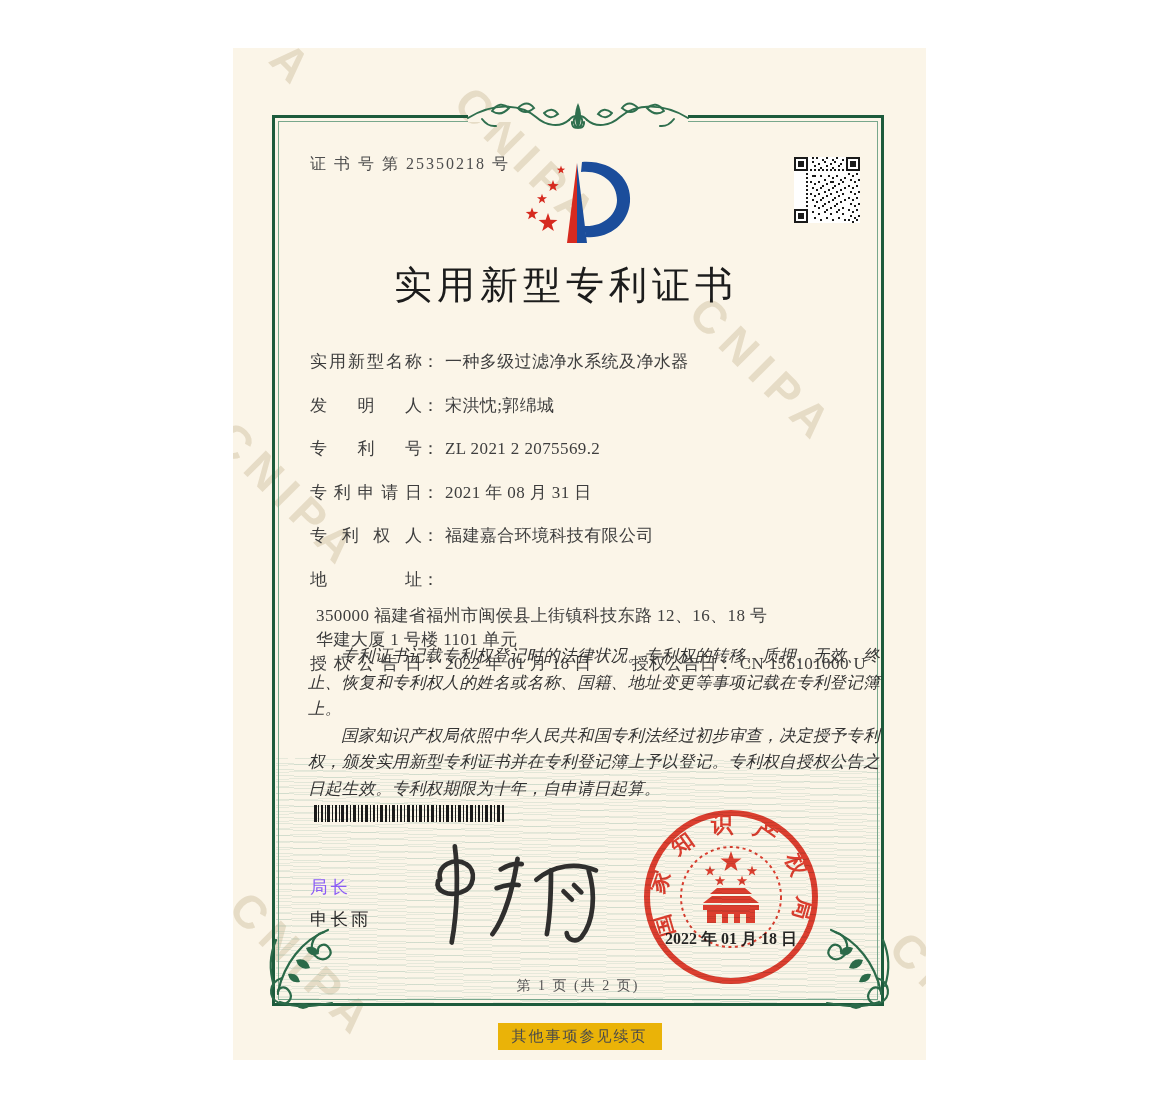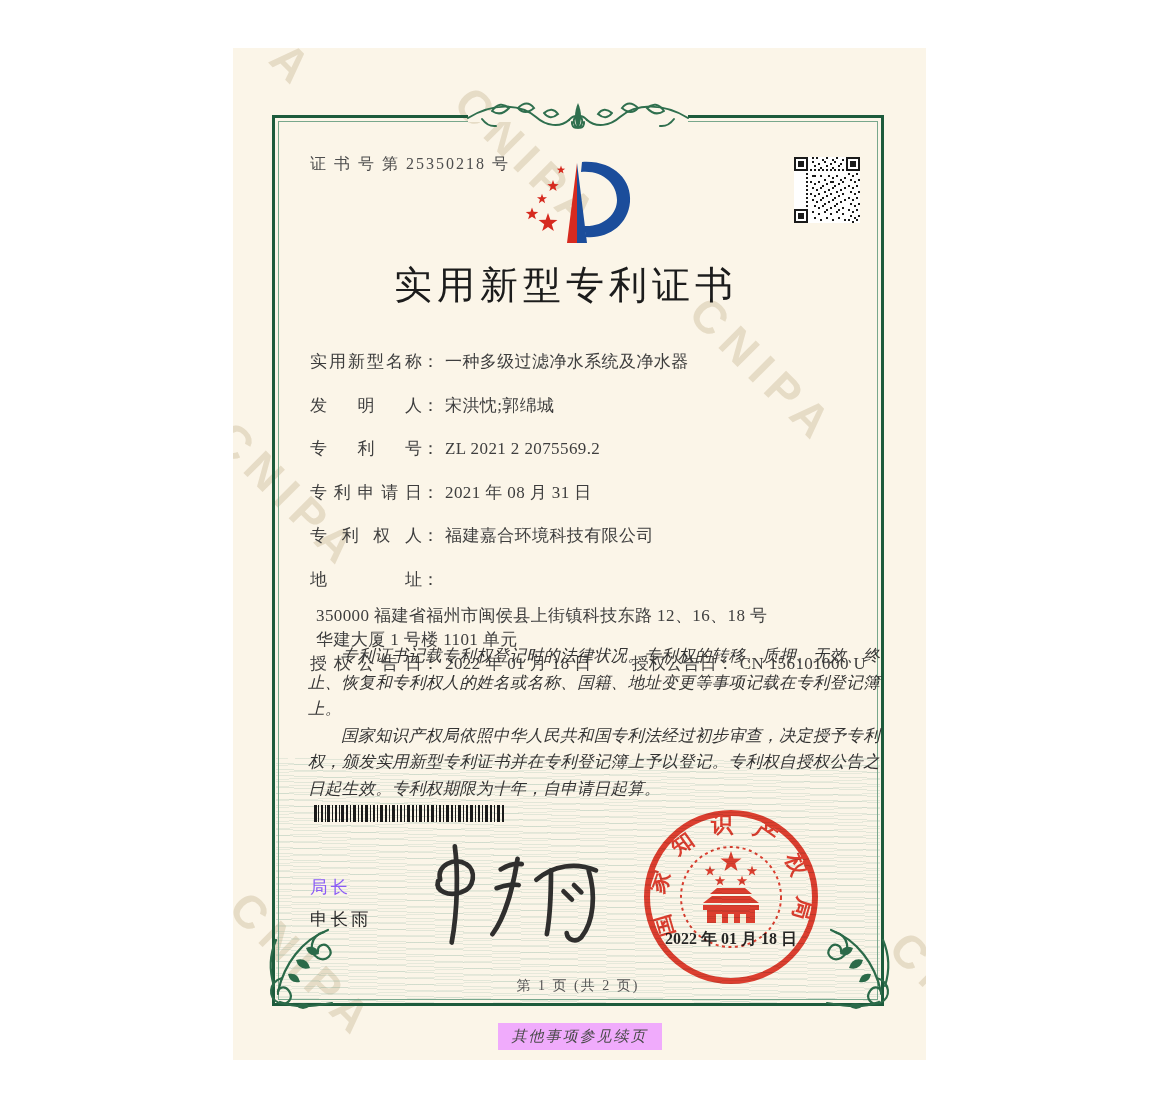--- a/index.html
+++ b/index.html
@@ -66,22 +66,22 @@
   .seal-date{
     position:absolute;left:410px;top:881px;width:176px;text-align:center;
     font-size:16px;color:rgba(20,20,20,.92);font-weight:600;white-space:nowrap;
   }
   .page-number{
     position:absolute;left:39px;top:929px;width:612px;text-align:center;
     font-size:14px;color:#555;letter-spacing:2px;
   }
   .continuation{position:absolute;left:0;top:975px;width:693px;text-align:center;}
   .continuation span{
-    display:inline-block;background:#f0abfc;padding:4px 14px;
-    font-size:15px;font-style:italic;color:#4a4a4a;letter-spacing:2px;
+    display:inline-block;background:#eab308;padding:4px 14px;
+    font-size:15px;color:#4a4a4a;letter-spacing:2px;
   }
   .ornament{position:absolute;}
   .orn-bl{left:17px;top:872px;width:95px;height:95px;}
   .orn-br{left:581px;top:872px;width:95px;height:95px;transform:scaleX(-1);}
   .orn-top{left:229px;top:37px;width:232px;height:56px;}
 </style>
 </head>
 <body>
 
 <div class="page">

